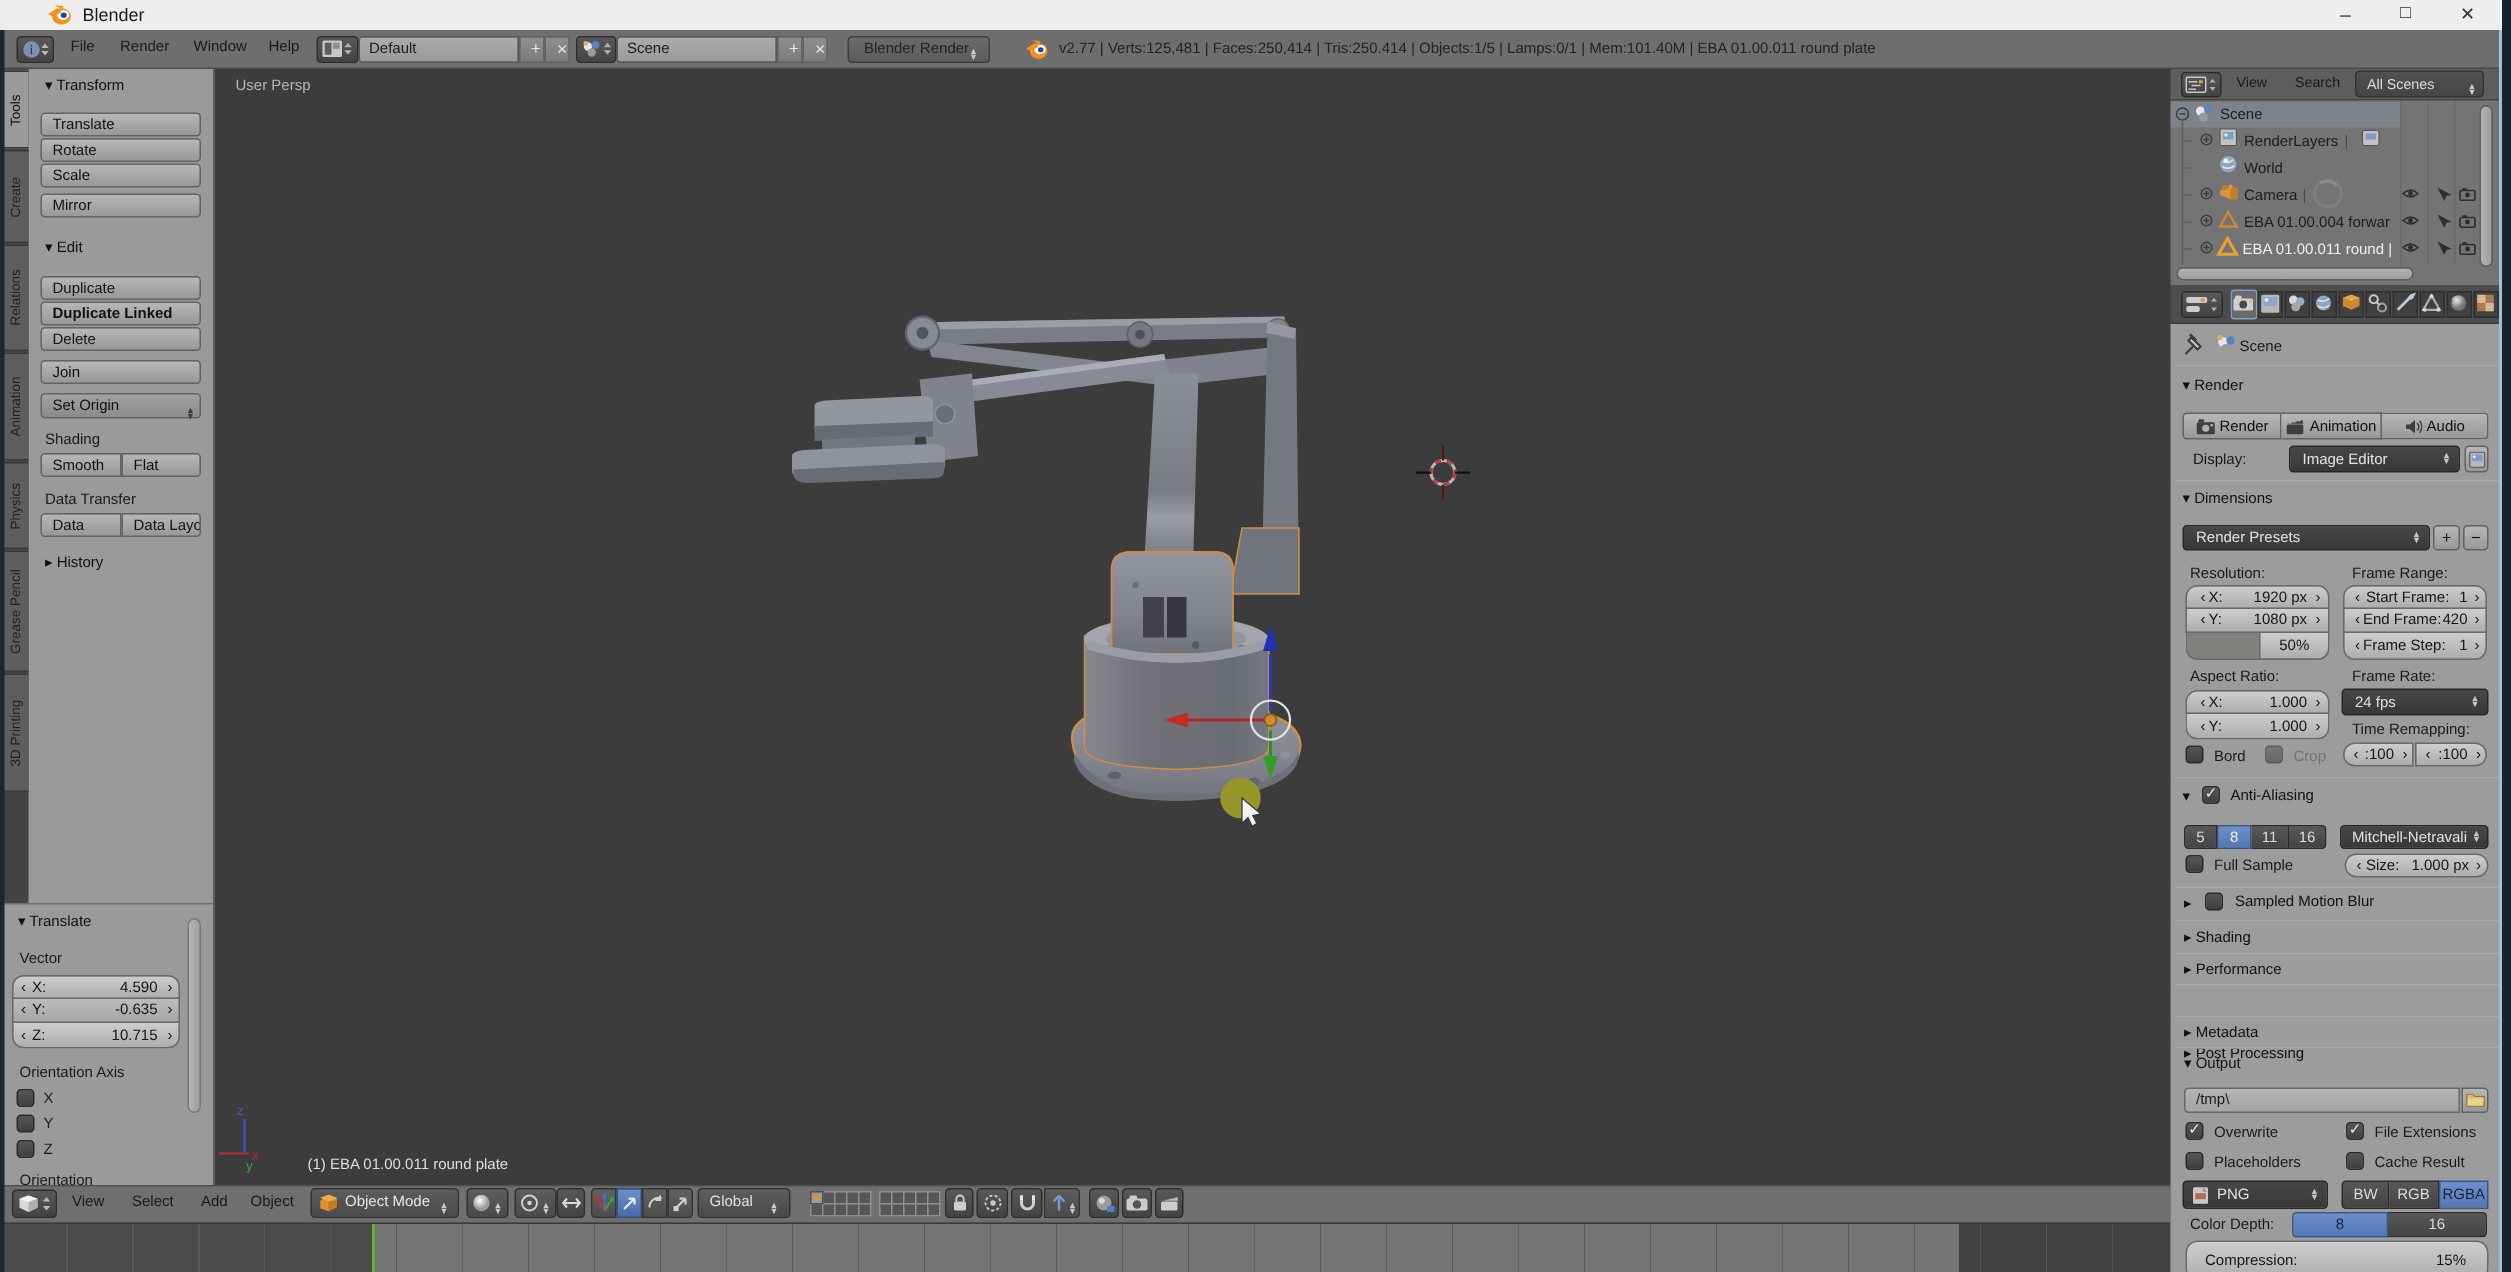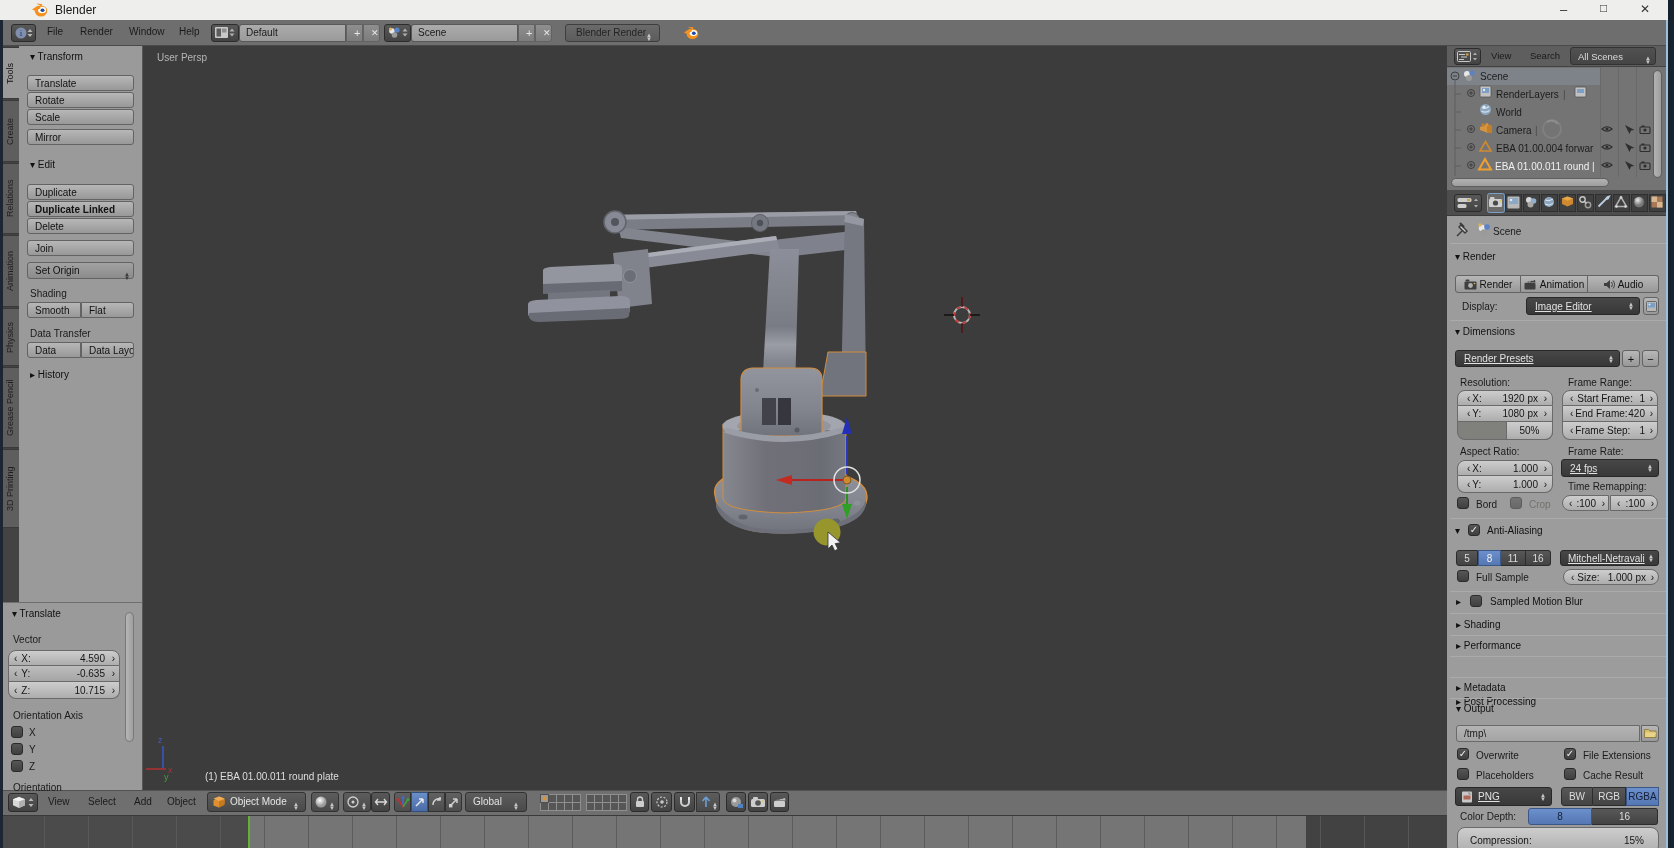--- a/index.html
+++ b/index.html
@@ -3,21 +3,21 @@
 <style>
 *{margin:0;padding:0;box-sizing:border-box;}
 html,body{width:1674px;height:848px;overflow:hidden;background:#3c3c3c;font-family:"Liberation Sans",sans-serif;}
 #page{position:absolute;top:0;left:0;width:1674px;height:848px;}
 .abs{position:absolute;}
 .txt{color:#1a1a1a;font-size:10px;white-space:nowrap;}
 .ltxt{color:#d2d2d2;font-size:10px;white-space:nowrap;}
 .btn-light{background:linear-gradient(#b7b7b7,#989898);border:1px solid #636363;border-radius:3px;color:#111;font-size:10px;display:flex;align-items:center;justify-content:flex-start;padding-left:7px;white-space:nowrap;}
 .btn-c{justify-content:center!important;padding-left:0!important;}
 .btn-dark{background:linear-gradient(#585858,#434343);border:1px solid #2c2c2c;border-radius:3px;color:#dcdcdc;font-size:10px;display:flex;align-items:center;justify-content:center;white-space:nowrap;}
-.drop-dark{background:linear-gradient(#474747,#383838);border:1px solid #272727;border-radius:3px;color:#e2e2e2;font-size:10px;display:flex;align-items:center;white-space:nowrap;position:absolute;text-decoration:underline;}
+.drop-dark{background:linear-gradient(#474747,#383838);border:1px solid #272727;border-radius:3px;color:#e2e2e2;font-size:10px;display:flex;align-items:center;white-space:nowrap;position:absolute;}
 .slider{background:linear-gradient(#cdcdcd,#adadad);border:1px solid #6a6a6a;border-radius:8px;color:#151515;font-size:10px;display:flex;align-items:center;white-space:nowrap;position:absolute;}
 .phead{color:#111;font-size:10px;white-space:nowrap;position:absolute;}
 .cb{position:absolute;width:12px;height:12px;background:linear-gradient(#565656,#3f3f3f);border:1px solid #2a2a2a;border-radius:3px;color:#eee;font-size:10px;line-height:10px;text-align:center;}
 .arr2{display:inline-block;width:7px;color:#c8c8c8;font-size:6px;line-height:4px;}
 .sep{position:absolute;left:1450px;width:221px;height:1px;background:#8a8a8a;border-bottom:1px solid #ababab;}
 .vtab{left:0;width:19px;background:#5e5e5e;border:1px solid #3a3a3a;border-left:none;color:#1f1f1f;font-size:9px;writing-mode:vertical-rl;transform:rotate(180deg);display:flex;align-items:center;justify-content:center;overflow:hidden;white-space:nowrap;}
 .vtab.on{background:#9a9a9a;color:#111;border-right-color:#9a9a9a;}
 </style></head>
 <body>
 <div id="page">
@@ -77,20 +77,21 @@
 <div class="abs txt" style="left:576px;top:27px;color:#242424;">Blender Render</div>
 <div class="abs" style="left:646px;top:27px;"><span class="arr2">▲<br>▼</span></div>
 <div class="abs" id="blicon2" style="left:683px;top:25px;width:16px;height:16px;">
 <svg width="16" height="16" viewBox="0 0 17 16">
         <path d="M10.5 4.2L5.2 1.5l6 0.5z" fill="#f5921f"></path>
         <ellipse cx="10" cy="9" rx="6.2" ry="5.5" fill="#f5921f"></ellipse>
         <ellipse cx="11" cy="8" rx="4" ry="3.2" fill="#fff"></ellipse>
         <ellipse cx="11.5" cy="8.2" rx="2" ry="1.8" fill="#1b4aa0"></ellipse>
         <path d="M1 7.5l6-4 3 2.5-5.5 3z" fill="#f5921f"></path>
       </svg></div>
+<div class="abs txt" style="left:706px;top:27px;color:#232323;">v2.77 | Verts:125,481 | Faces:250,414 | Tris:250.414 | Objects:1/5 | Lamps:0/1 | Mem:101.40M | EBA 01.00.011 round plate</div>
 
 <div class="abs" id="viewport" style="left:0;top:46px;width:1447px;height:744px;background:#3c3c3c;overflow:hidden;">
 <svg width="1447" height="744" viewBox="0 46 1447 744" style="position:absolute;left:0;top:0;">
 <defs>
 <linearGradient id="colg" x1="0" y1="0" x2="0" y2="1">
             <stop offset="0" stop-color="#8c8e99"></stop>
             <stop offset="0.55" stop-color="#7a7c85"></stop>
             <stop offset="0.68" stop-color="#9a9ca6"></stop>
             <stop offset="0.8" stop-color="#84868f"></stop>
             <stop offset="1" stop-color="#73757f"></stop>

